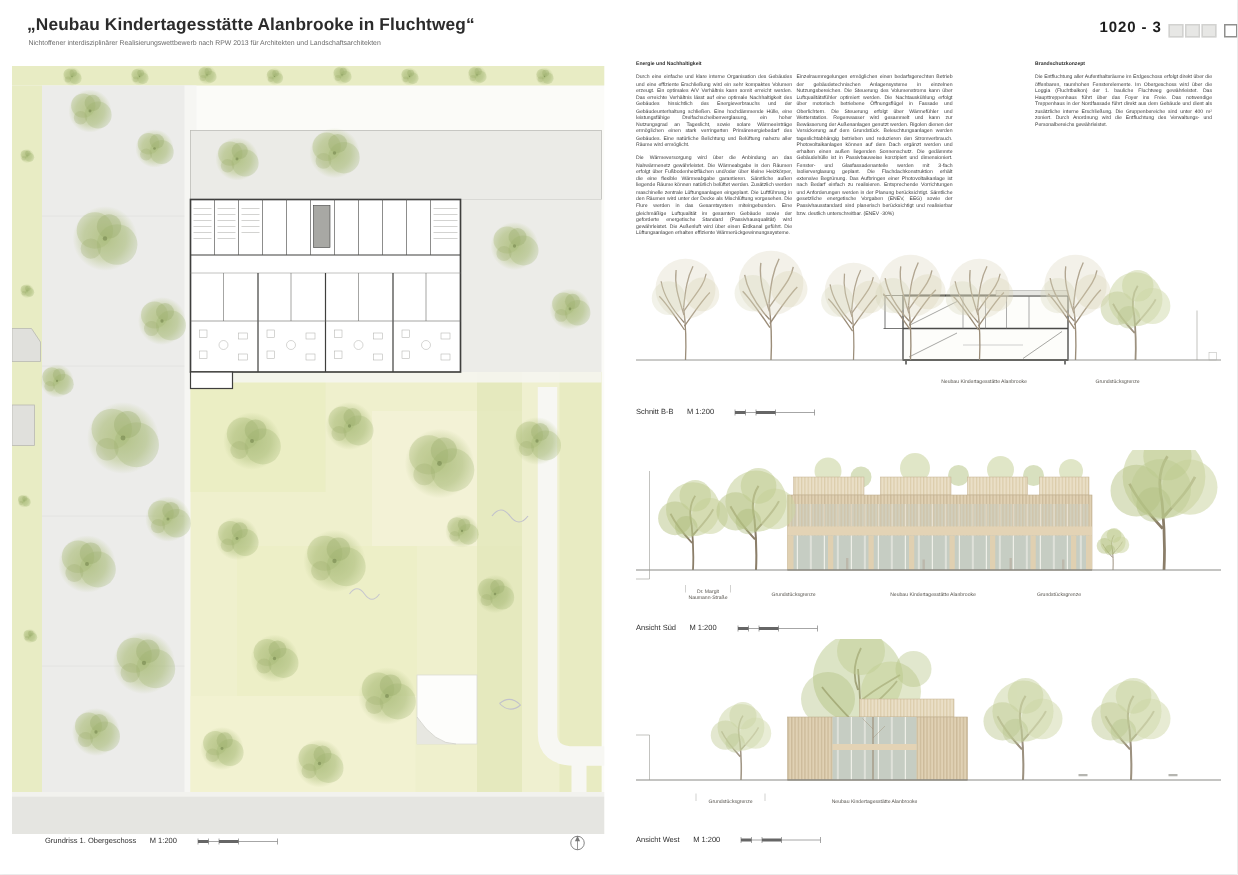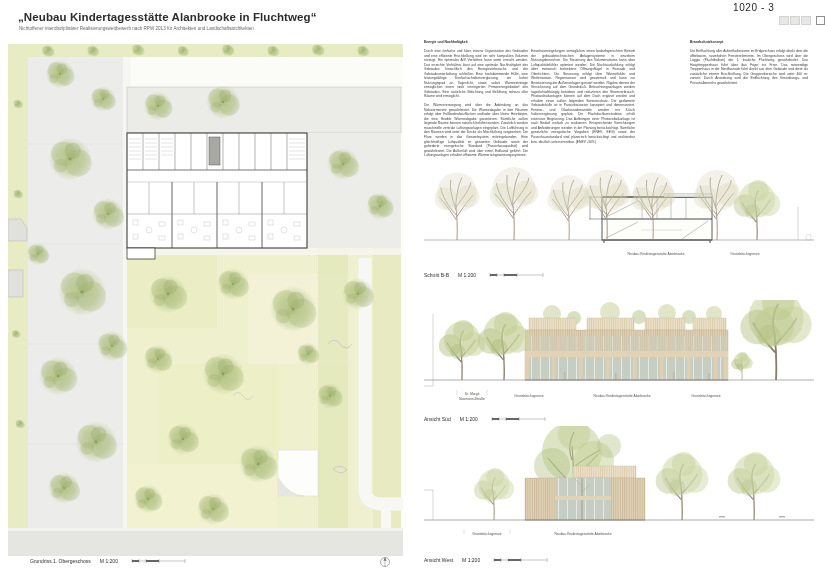--- a/index.html
+++ b/index.html
@@ -5,21 +5,21 @@
   html,body{margin:0;padding:0;background:#e9e9e9;}
   .sheet{
     position:relative;width:825px;height:583px;background:#ffffff;
     font-family:"Liberation Sans", sans-serif;overflow:hidden;color:#2c2c2c;
     box-shadow:0 0 4px rgba(0,0,0,.15);
   }
   .abs{position:absolute;}
   
   .title{left:18px;top:11px;font-size:11.5px;font-weight:bold;letter-spacing:.1px;}
   .subtitle{left:19px;top:26px;font-size:4.6px;color:#6a6a6a;}
-  .entry{left:733px;top:2px;font-size:10px;letter-spacing:.6px;color:#1d1d1d;}
+  .entry{left:733px;top:13px;font-size:10px;letter-spacing:.6px;color:#1d1d1d;font-weight:bold;}
   .boxes{left:779px;top:15.5px;display:flex;gap:1.5px;align-items:center;}
   .bx{width:7.5px;height:7.5px;background:#e7e7e5;border:.5px solid #d2d2d0;}
   .bx.last{background:#ffffff;border:.9px solid #8f8f8d;margin-left:3.5px;}
   
   .tc{top:40px;font-size:3.4px;line-height:1.33;color:#3b3b3b;text-align:justify;}
   .tc h4{margin:0 0 4.6px 0;font-size:3.4px;font-weight:bold;color:#2e2e2e;}
   .tc p{margin:0 0 4.6px 0;}
   .c1{left:424px;width:104px;}
   .c2{left:531px;width:104px;padding-top:9.2px;}
   .c3{left:690px;width:118px;}

